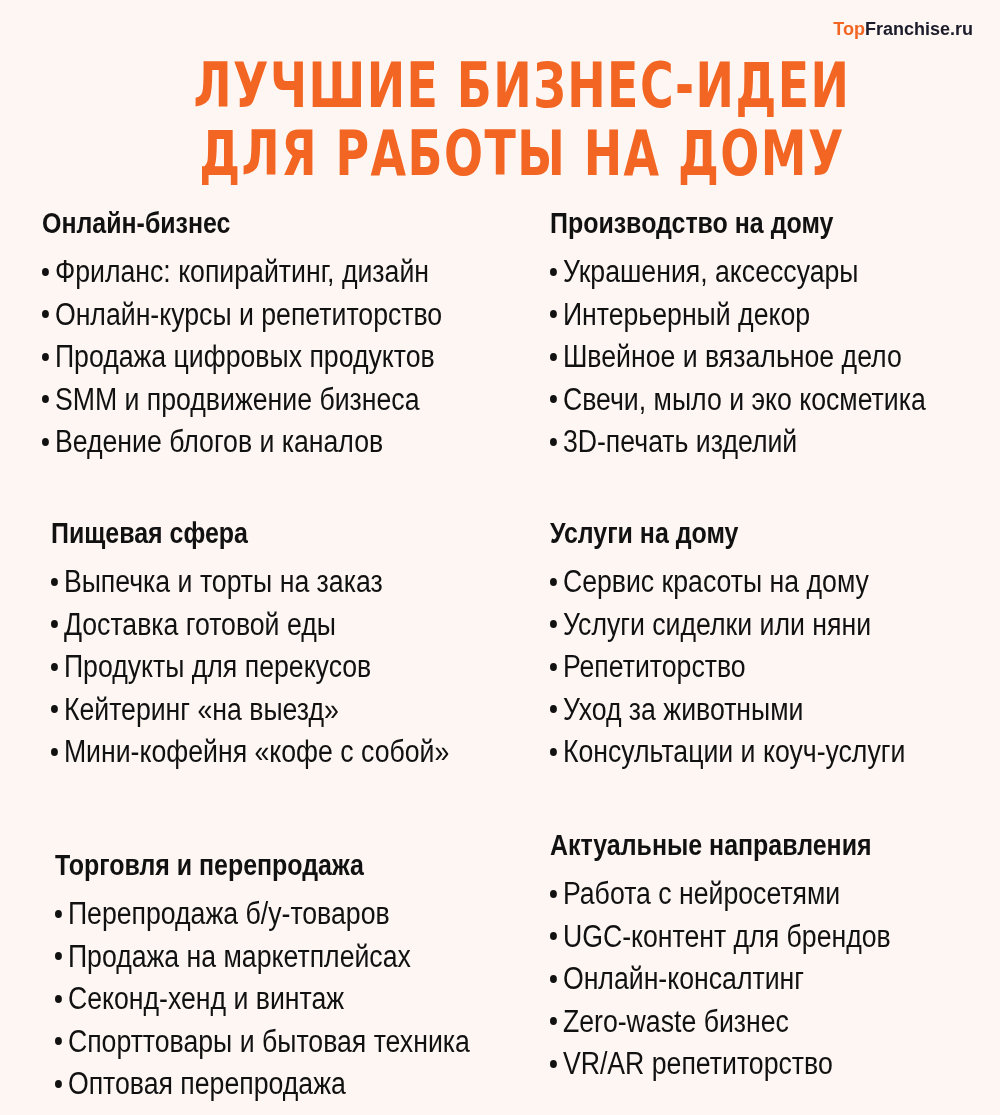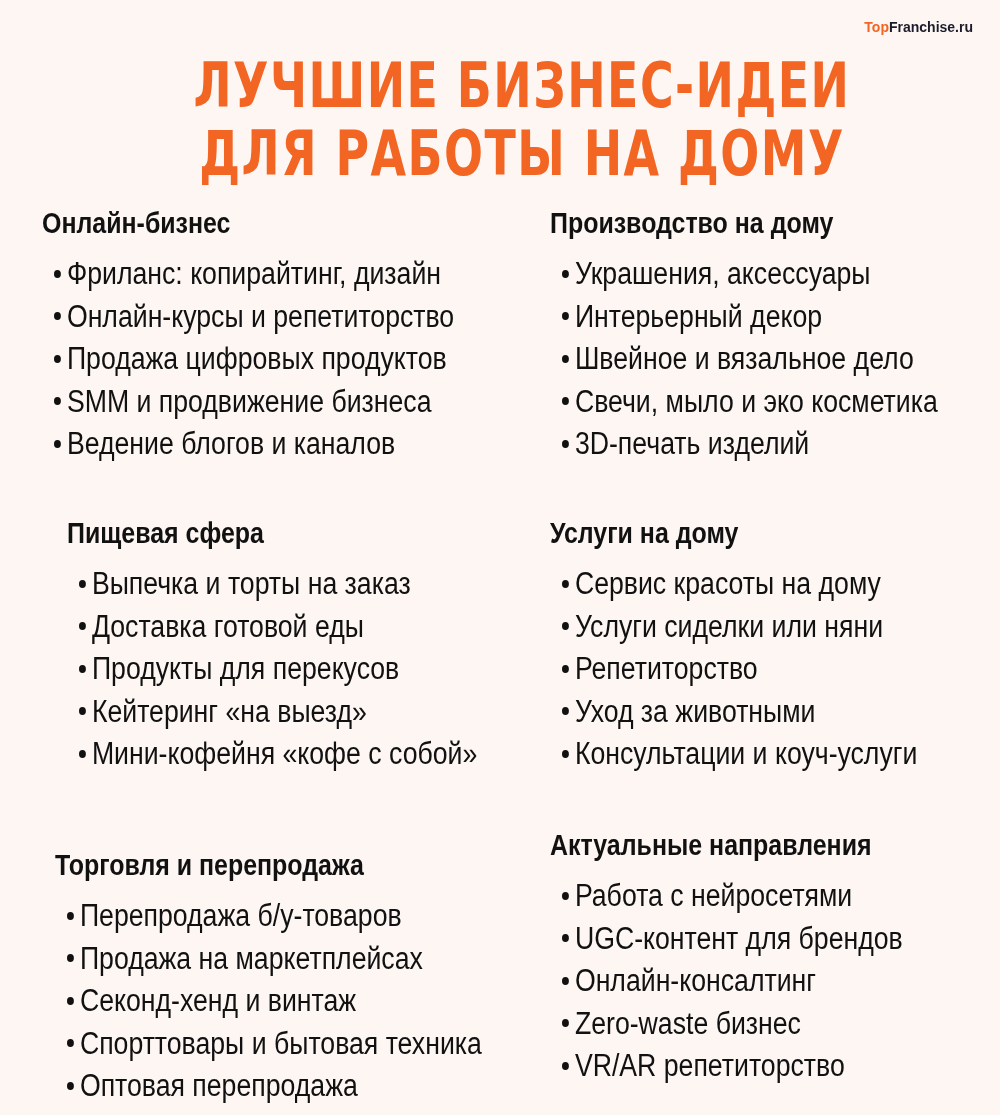--- a/index.html
+++ b/index.html
@@ -7,21 +7,21 @@
     width: 1000px; height: 1115px;
     background: #FDF6F3;
     position: relative;
     overflow: hidden;
     font-family: "Liberation Sans", sans-serif;
     color: #111;
   }
   .brand {
     position: absolute; top: 19px; right: 27px;
     font-family: "Liberation Sans", sans-serif;
-    font-weight: bold; font-size: 14px; letter-spacing: 0;
+    font-weight: bold; font-size: 18px; letter-spacing: 0;
   }
   .brand .b1 { color: #F26522; }
   .brand .b2 { color: #1b1b2a; }
   .title {
     position: absolute; left: 0; right: 0; top: 52px;
     text-align: center;
     color: #F26522;
     font-family: "DejaVu Sans", sans-serif;
     font-weight: bold;
     font-size: 62px;
@@ -43,21 +43,21 @@
     font-family: "Liberation Sans", sans-serif;
     font-weight: bold;
     font-size: 29px;
     line-height: 36px;
     color: #111;
     transform: scaleX(0.86);
     transform-origin: left center;
     white-space: nowrap;
   }
   .section ul {
-    list-style: none; margin: 12px; padding: 0;
+    list-style: none; margin: 0; padding: 0;
   }
   .section li {
     font-family: "Liberation Sans", sans-serif;
     font-size: 31px;
     line-height: 42.5px;
     color: #111;
     white-space: nowrap;
     transform: scaleX(0.86);
     transform-origin: left center;
   }
@@ -65,21 +65,21 @@
     display: inline-block;
     width: 8px; height: 8px;
     border-radius: 50%;
     background: #111;
     vertical-align: middle;
     margin-right: 7px;
     position: relative; top: -2px;
   }
   #s0 { left: 42px;  top: 205px; }
   #s1 { left: 550px; top: 205px; }
-  #s2 { left: 67px;  top: 515px; }
+  #s2 { left: 51px;  top: 515px; }
   #s3 { left: 550px; top: 515px; }
   #s4 { left: 55px;  top: 847px; }
   #s5 { left: 550px; top: 827px; }
 </style>
 </head>
 <body>
 
 <div class="brand">
   <span class="b1">Top</span><span class="b2">Franchise.ru</span>
 </div>

